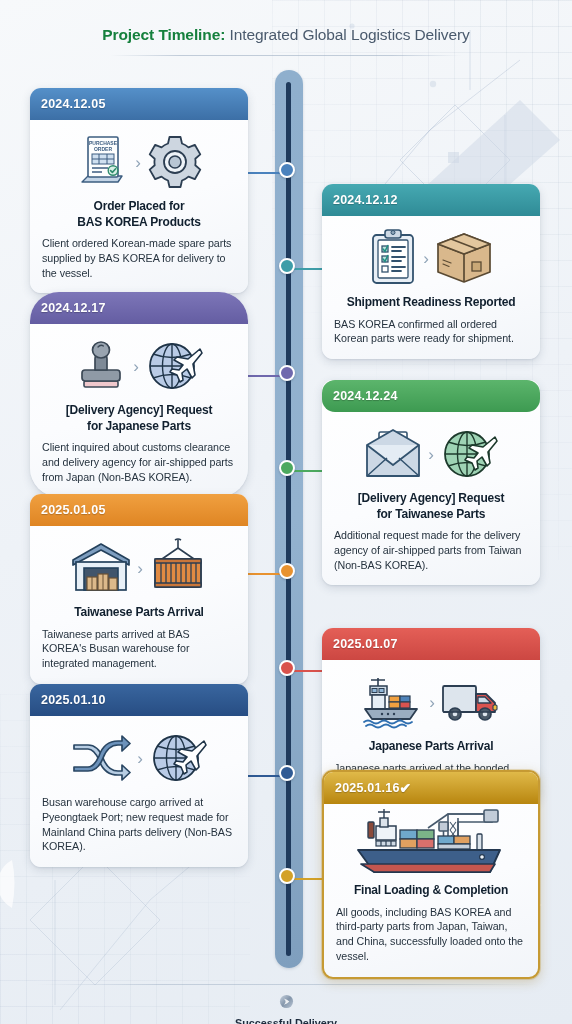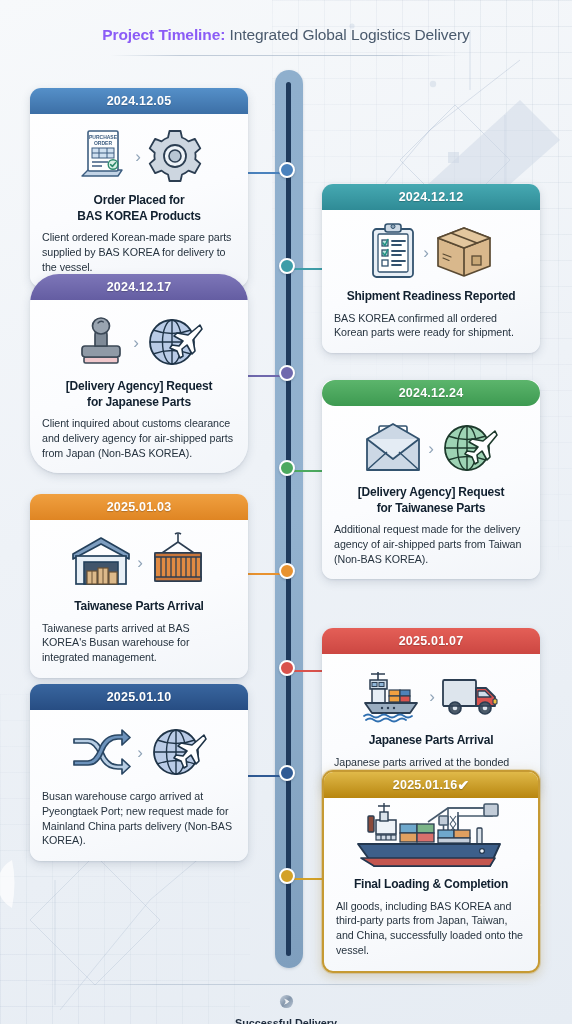--- a/index.html
+++ b/index.html
@@ -55,21 +55,21 @@
     padding-top: 26px;
   }
   #page-title {
     font-size: 15.5px;
     letter-spacing: -0.1px;
     color: #4a5a6d;
     white-space: nowrap;
   }
   #page-title .strong {
     font-weight: bold;
-    color: #8b5cf6;
+    color: #15803d;
   }
   #title-rule {
     width: 352px;
     height: 1px;
     margin: 11px auto 0;
     background: linear-gradient(to right, rgba(160,175,195,0) 0%, rgba(150,168,190,0.55) 20%, rgba(150,168,190,0.55) 80%, rgba(160,175,195,0) 100%);
   }
 
   
   #spine-track {
@@ -122,24 +122,24 @@
   }
   .card.left  { left: 30px; }
   .card.right { left: 322px; }
 
   .card.final {
     border: 2px solid #c69a33;
     box-shadow: 0 3px 12px rgba(150,110,25,0.28), 0 0 0 1px rgba(200,160,60,0.3);
   }
 
   .card-header {
-    height: 26px;
+    height: 32px;
     display: flex;
     align-items: center;
-    justify-content: center;
+    justify-content: flex-start;
     padding: 12px 11px;
   }
   .card-date {
     color: #ffffff;
     font-size: 12.5px;
     font-weight: bold;
     letter-spacing: 0.2px;
     text-shadow: 0 1px 1px rgba(0,0,0,0.22);
   }
   .header-check {
@@ -361,21 +361,21 @@
       <line x1="9" y1="31" x2="17" y2="34"></line>
                 <line x1="9" y1="35" x2="15" y2="37.5"></line>
     </g>
   </svg>
           </span>
         </div>
         <div class="card-title"><span>Shipment Readiness Reported</span></div>
         <div class="card-desc">BAS KOREA confirmed all ordered Korean parts were ready for shipment.</div>
       </div>
     </div>
-    <div class="card left" style="top: 274px; border-radius: 29px;">
+    <div class="card left" style="top: 292px; border-radius: 29px;">
       <div class="card-header" style="background: linear-gradient(rgb(125, 118, 184), rgb(100, 93, 162));">
         <span class="card-date">2024.12.17</span>
       </div>
       <div class="card-body">
         <div class="icon-row">
           <span>
             <svg width="54" height="58" viewBox="0 0 54 58">
     <rect x="10" y="44" width="34" height="6" rx="1.5" fill="#f0c8cc" stroke="#3b4856" stroke-width="1.6"></rect>
     <rect x="8" y="33" width="38" height="11" rx="3" fill="#8f9aa6" stroke="#3b4856" stroke-width="1.7"></rect>
     <path d="M21 33 L21 22 Q21 18 24 17 L30 17 Q33 18 33 22 L33 33 Z" fill="#7e8a97" stroke="#3b4856" stroke-width="1.7" stroke-linejoin="round"></path>
@@ -436,21 +436,21 @@
     <path d="M56 12 L44 22 L33 20 L30 23 L39 28 L35 33 L28 32 L26 35 L33 38 L36 45 L39 43 L38 36 L43 32 L48 41 L51 38 L49 27 L58 16 Z" fill="#ffffff" stroke="#1d3a2c" stroke-width="1.6" stroke-linejoin="round"></path>
   </svg>
           </span>
         </div>
         <div class="card-title"><span>[Delivery Agency] Request</span><br><span>for Taiwanese Parts</span></div>
         <div class="card-desc">Additional request made for the delivery agency of air-shipped parts from Taiwan (Non-BAS KOREA).</div>
       </div>
     </div>
     <div class="card left" style="top: 494px;">
       <div class="card-header" style="background: linear-gradient(rgb(240, 160, 64), rgb(223, 133, 35));">
-        <span class="card-date">2025.01.03</span>
+        <span class="card-date">2025.01.05</span>
       </div>
       <div class="card-body">
         <div class="icon-row">
           <span>
             <svg width="62" height="56" viewBox="0 0 62 56">
     <path d="M3 20 L31 4 L59 20 L59 25 L31 10 L3 25 Z" fill="#7e9ec0" stroke="#24415c" stroke-width="1.7" stroke-linejoin="round"></path>
     <rect x="6" y="22" width="50" height="28" fill="#e8f0f7" stroke="#24415c" stroke-width="1.7"></rect>
     <rect x="14" y="28" width="34" height="22" fill="#41556b" stroke="#24415c" stroke-width="1.6"></rect>
     <g fill="#dcb98a" stroke="#6b5235" stroke-width="1.2">
       <rect x="17" y="37" width="10" height="13"></rect>

